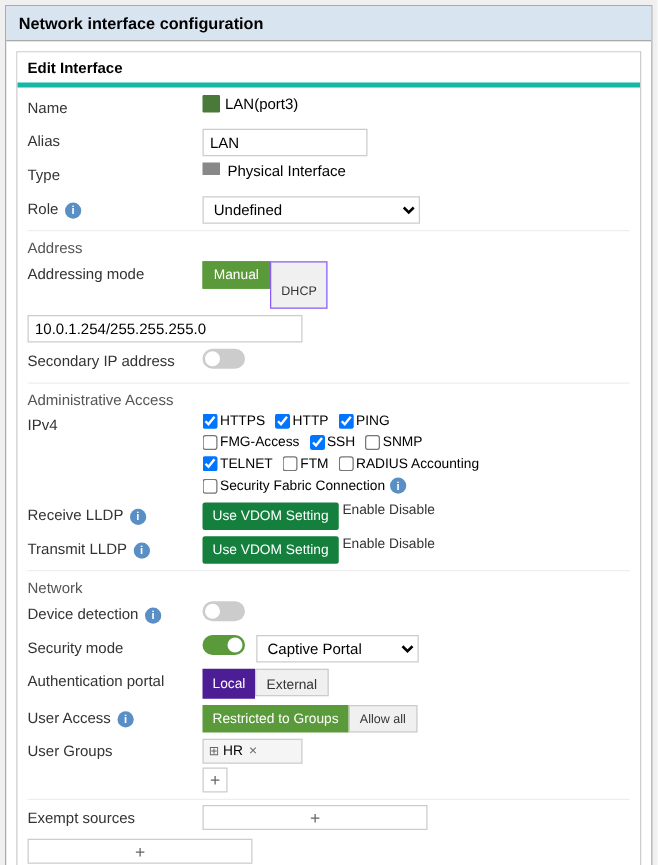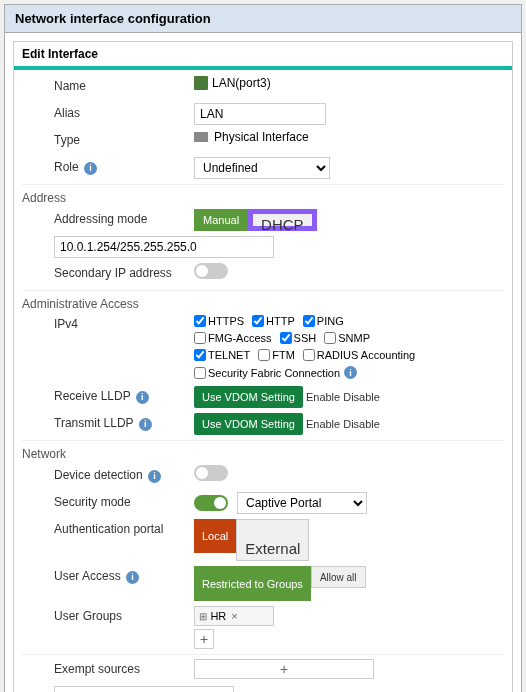--- a/index.html
+++ b/index.html
@@ -36,33 +36,32 @@
       background: #fff;
     }
     .form-body {
       padding: 6px 8px;
     }
     .form-row {
       display: flex;
       align-items: flex-start;
       margin-bottom: 5px;
       min-height: 22px;
-      margin-left: 32px;
     }
     .form-label {
       width: 140px;
       min-width: 140px;
       color: #333;
       padding-top: 3px;
       font-size: 12px;
     }
     .form-value {
       flex: 1;
       display: flex;
-      align-items: center;
+      align-items: flex-start;
       flex-wrap: wrap;
       gap: 3px;
     }
     .section-header {
       margin-top: 6px;
       margin-bottom: 4px;
       font-weight: normal;
       color: #555;
       font-size: 12px;
     }
@@ -85,21 +84,21 @@
       font-size: 12px;
     }
     select {
       border: 1px solid #ccc;
       padding: 2px 4px;
       font-size: 12px;
       height: 22px;
       background: white;
     }
     .select-wide {
-      width: 136px;
+      width: 174px;
     }
     .btn-green {
       background: #15803d;
       color: white;
       border: none;
       padding: 2px 8px;
       font-size: 11px;
       cursor: pointer;
       height: 22px;
       border-radius: 2px;
@@ -112,23 +111,23 @@
       color: white;
       border: 1px solid #5a9a3a;
       padding: 2px 8px;
       font-size: 11px;
       cursor: pointer;
       height: 22px;
     }
     .mode-btn-inactive {
       background: #f0f0f0;
       color: #333;
-      border: 5px solid #8b5cf6;
-      padding: 2px 8px;
-      font-size: 15px;
+      border: 1px solid #8b5cf6;
+      padding: 18px 8px;
+      font-size: 10px;
       cursor: pointer;
       height: 22px;
     }
     .toggle-switch {
       width: 34px;
       height: 16px;
       border-radius: 8px;
       display: inline-flex;
       align-items: center;
       cursor: pointer;
@@ -237,48 +236,48 @@
       width: 180px;
       display: flex;
       align-items: center;
       padding: 0 4px;
       gap: 4px;
     }
     .portal-btn-group {
       display: flex;
     }
     .portal-btn-active {
-      background: #c2410c;
+      background: #4c1d95;
       color: white;
       border: none;
       padding: 2px 8px;
       font-size: 11px;
       cursor: pointer;
-      height: 34px;
+      height: 24px;
     }
     .portal-btn-inactive {
       background: #f0f0f0;
       color: #333;
       border: 1px solid #ccc;
-      padding: 20px 8px;
-      font-size: 15px;
+      padding: 6px 8px;
+      font-size: 11px;
       cursor: pointer;
       height: 22px;
     }
     .access-btn-group {
       display: flex;
     }
     .access-btn-active {
       background: #5a9a3a;
       color: white;
       border: none;
       padding: 1px 8px;
       font-size: 11px;
       cursor: pointer;
-      height: 35px;
+      height: 22px;
     }
     .access-btn-inactive {
       background: #f0f0f0;
       color: #333;
       border: 1px solid #ccc;
       padding: 2px 8px;
       font-size: 10px;
       cursor: pointer;
       height: 22px;
     }

